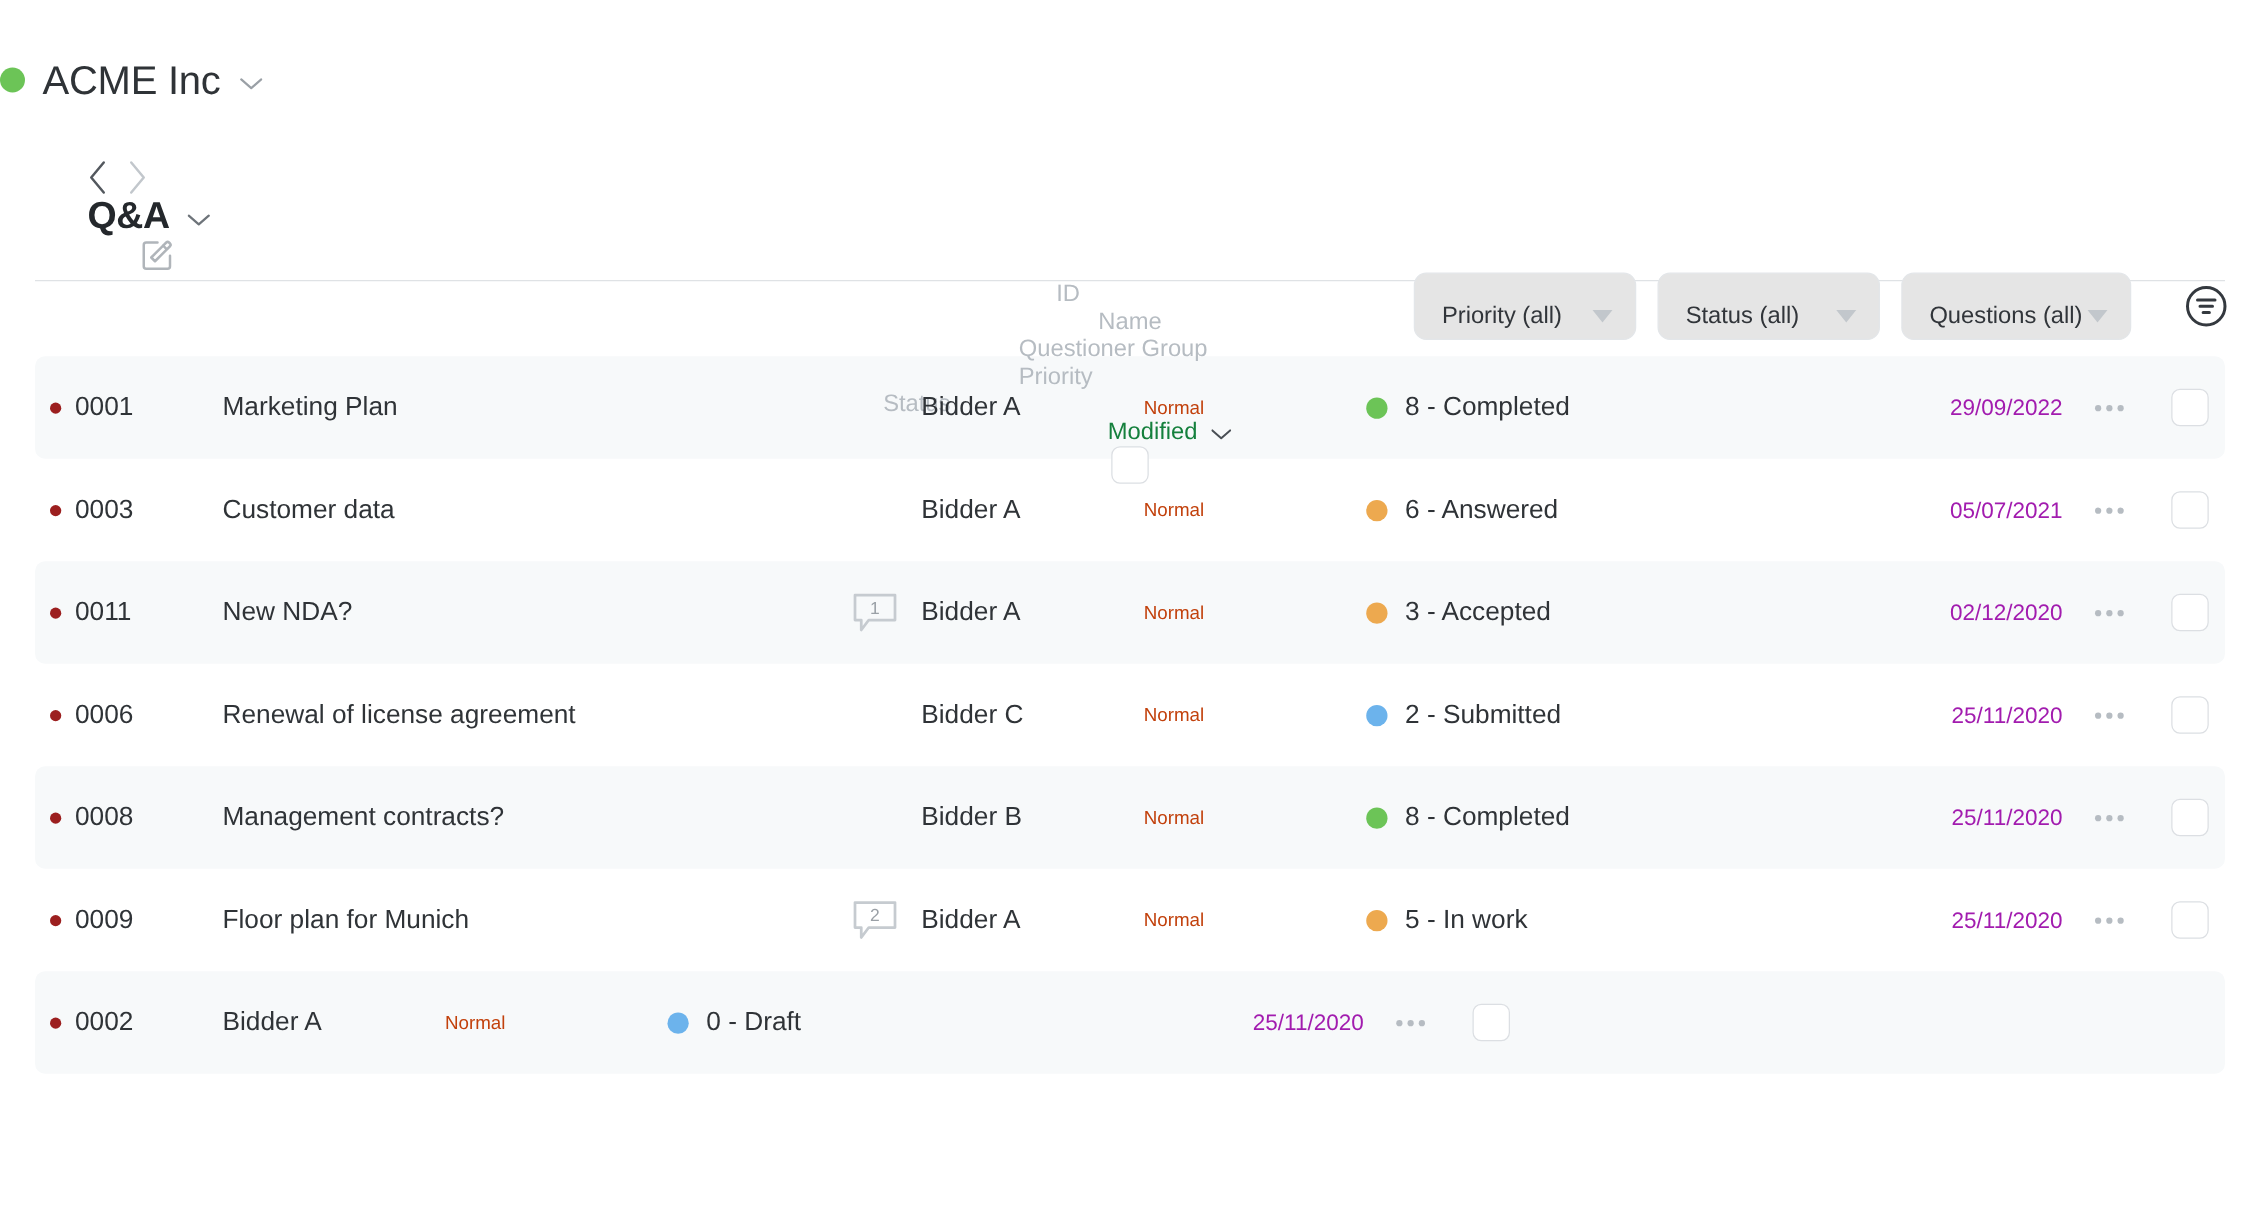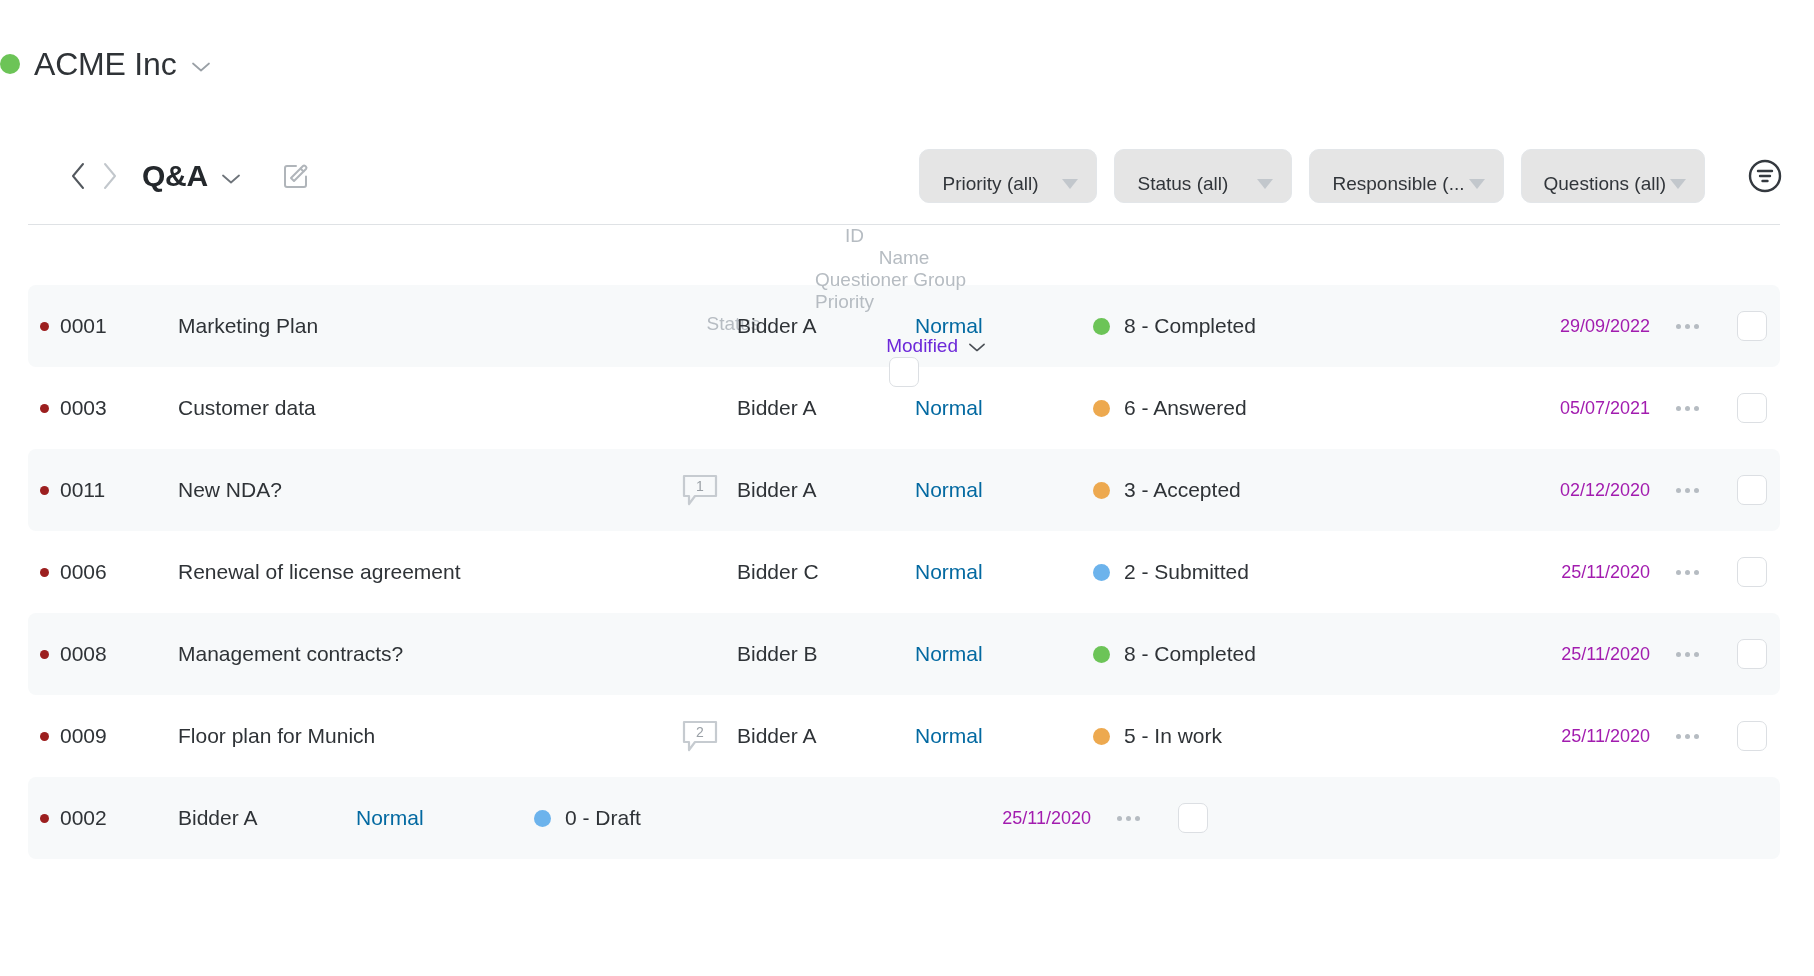--- a/index.html
+++ b/index.html
@@ -37,22 +37,22 @@
     flex: none;
     margin-left: 2px;
     margin-top: 6px;
   }
   .chevron-sm svg { display: block; }
 
   
   .toolbar {
     height: 96px;
     display: flex;
-    align-items: center;
     padding: 0 32px 0 70px;
+    flex-direction: column;
   }
   .nav-arrows {
     display: flex;
     align-items: center;
     gap: 16px;
     margin-right: 24px;
   }
   .nav-arrow { width: 16px; height: 28px; cursor: pointer; }
   .nav-arrow svg { display: block; }
 
@@ -136,38 +136,38 @@
   .bullet {
     width: 9px; height: 9px;
     border-radius: 50%;
     background: #9c1f1f;
   }
   .c-id    { width: 118px; flex: none; font-size: 21px; color: #2f3337; }
   .c-name  { flex: 1 1 auto; min-width: 0; font-size: 21px; color: #2f3337;
              display: flex; align-items: center; }
   .c-name .txt { flex: 1 1 auto; }
   .c-group { width: 178px; flex: none; font-size: 21px; color: #2f3337; }
-  .c-prio  { width: 178px; flex: none; font-size: 21px; color: #0369a1; }
+  .c-prio  { width: 178px; flex: none; font-size: 15px; color: #c2410c; }
   .c-status{ width: 395px; flex: none; font-size: 21px; color: #2f3337;
              display: flex; align-items: center; gap: 14px; }
   .c-date  { width: 162px; flex: none; font-size: 18px; color: #a21caf; text-align: right; }
   .c-menu  { width: 74px; flex: none; display: flex; justify-content: center; }
   .c-check { width: 56px; flex: none; display: flex; justify-content: center; }
 
   .row.header .c-id,
   .row.header .c-name,
   .row.header .c-group,
   .row.header .c-prio,
   .row.header .c-status {
     font-size: 19px;
     color: #b6bcc2;
   }
   .row.header .c-date {
     font-size: 19px;
-    color: #6d28d9;
+    color: #15803d;
     display: flex;
     align-items: center;
     justify-content: flex-end;
     gap: 9px;
     cursor: pointer;
   }
 
   .status-dot {
     width: 17px; height: 17px;
     border-radius: 50%;
@@ -255,24 +255,20 @@
     </svg>
   </span>
 
   <div class="filters">
     <div class="filter-pill">
       <span class="label">Priority (all)</span>
       <span class="caret"></span>
     </div>
     <div class="filter-pill">
       <span class="label">Status (all)</span>
-      <span class="caret"></span>
-    </div>
-    <div class="filter-pill">
-      <span class="label">Responsible (...</span>
       <span class="caret"></span>
     </div>
     <div class="filter-pill">
       <span class="label">Questions (all)</span>
       <span class="caret"></span>
     </div>
     <span class="filter-round-btn">
       <svg viewBox="0 0 34 34">
         <circle cx="17" cy="17" r="15" fill="none" stroke="#34393f" stroke-width="2.4"></circle>
         <path d="M10 12 H24 M12 17 H22 M14.5 22 H19.5" stroke="#34393f" stroke-width="2.4" stroke-linecap="round"></path>

